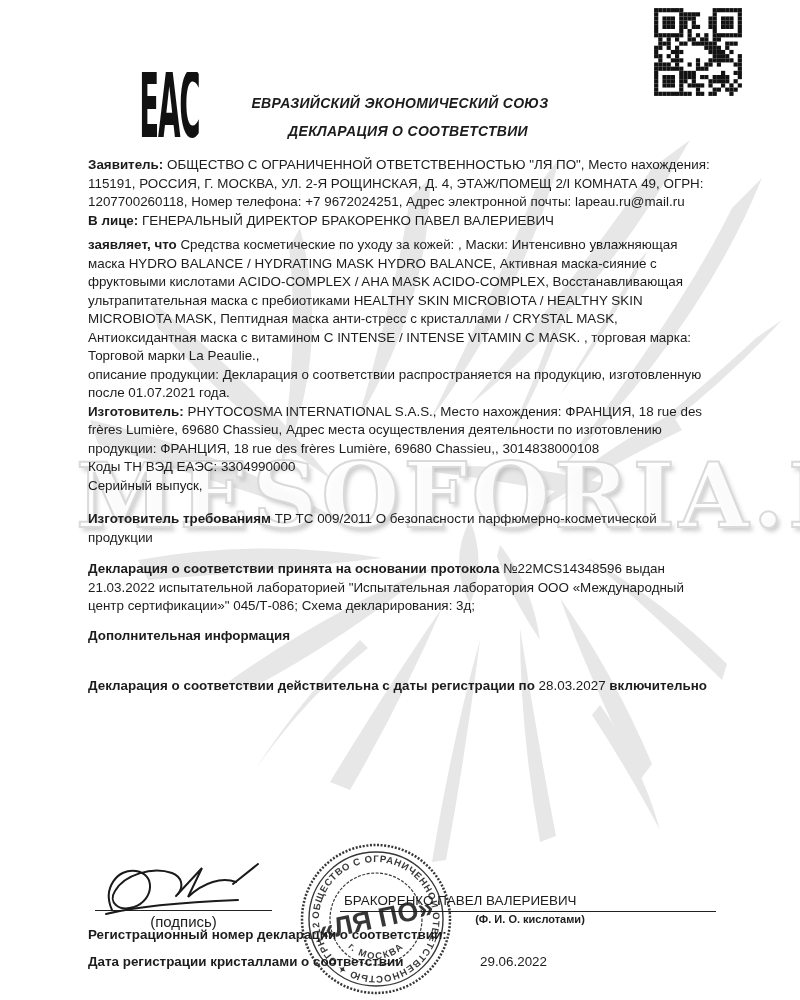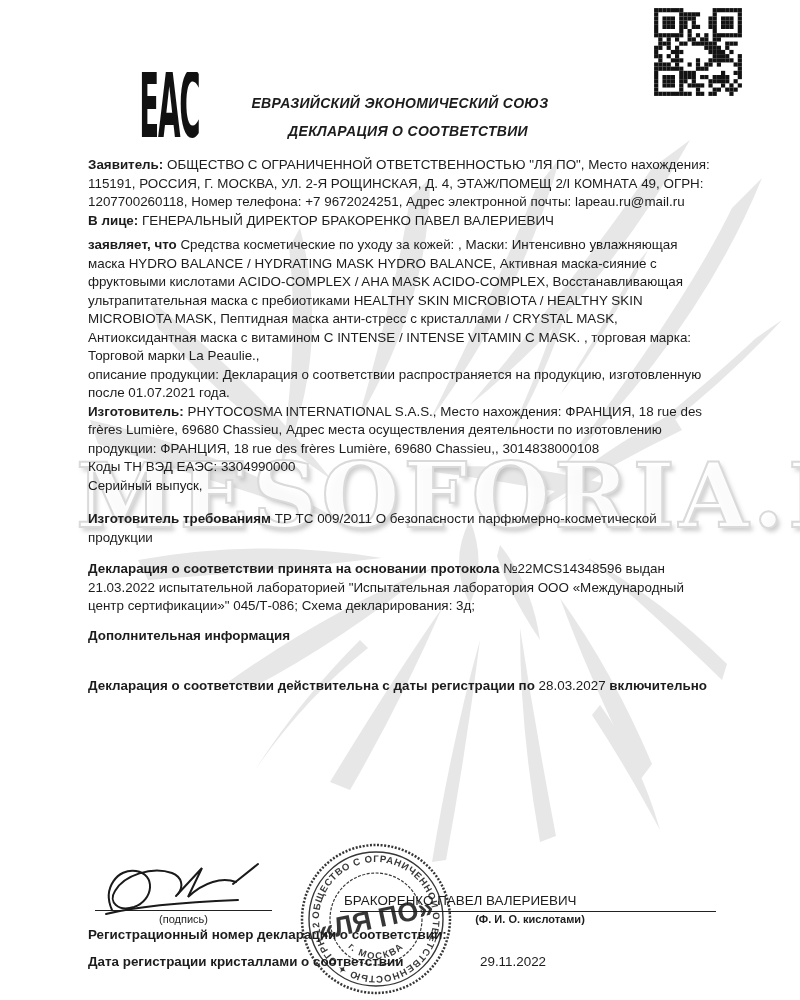--- a/index.html
+++ b/index.html
@@ -21,21 +21,21 @@
   .bodytext{position:relative;z-index:2;margin:16px 84px 0 88px;width:628px;
             font-size:13.4px;line-height:18.5px;}
   .bodytext p{margin:0;}
   .bodytext p:nth-of-type(3){margin-top:6px;}
   .bodytext p:nth-of-type(8){margin-top:15px;}
   .bodytext p:nth-of-type(9){margin-top:13px;}
   .bodytext p:nth-of-type(10){margin-top:11px;font-weight:bold;}
   .bodytext p:nth-of-type(11){margin-top:32px;}
   .abs{position:absolute;z-index:3;}
   .sigline{left:95px;top:910px;width:177px;border-top:1.6px solid #222;}
-  .sigcap{left:95px;top:913px;width:177px;text-align:center;font-size:11px;}
+  .sigcap{left:95px;top:913px;width:177px;text-align:center;font-size:15px;}
   .sig-svg{left:98px;top:862px;z-index:4;}
   .fio-name{left:344px;top:893px;font-size:13.4px;}
   .fio-line{left:340px;top:911px;width:376px;border-top:1.6px solid #222;}
   .fio-cap{left:430px;top:913px;width:200px;text-align:center;font-size:11px;font-weight:bold;}
   .reg-label{left:88px;top:927px;font-size:13.4px;font-weight:bold;}
   .reg-value{left:480px;top:927px;font-size:13.4px;}
   .date-label{left:88px;top:954px;font-size:13.4px;font-weight:bold;}
   .date-value{left:480px;top:954px;font-size:13.4px;}
   .stamp{left:295px;top:838px;z-index:5;opacity:0.88;}
 </style>
@@ -352,21 +352,21 @@
   </svg>
   <div class="abs sigline"></div>
   <div class="abs sigcap">(подпись)</div>
 
   <div class="abs fio-name">БРАКОРЕНКО ПАВЕЛ ВАЛЕРИЕВИЧ</div>
   <div class="abs fio-line"></div>
   <div class="abs fio-cap">(Ф. И. О. кислотами)</div>
 
   <div class="abs reg-label">Регистрационный номер декларации о соответствии:</div>
   <div class="abs date-label">Дата регистрации кристаллами о соответствии</div>
-  <div class="abs date-value">29.11.2022</div>
+  <div class="abs date-value">29.06.2022</div>
 
   <svg class="abs stamp" width="162" height="162" viewBox="-81 -81 162 162">
     <defs>
       <path id="ringPath" d="M -57,0 A 57,57 0 1 1 57,0 A 57,57 0 1 1 -57,0"></path>
       <path id="botPath" d="M -36,16 A 39,39 0 0 0 36,16"></path>
     </defs>
     <circle r="74" fill="none" stroke="#1b1b1b" stroke-width="2.5" stroke-dasharray="2,1.6"></circle>
     <circle r="67" fill="none" stroke="#1b1b1b" stroke-width="1.4"></circle>
     <circle r="46" fill="none" stroke="#1b1b1b" stroke-width="1.2" stroke-dasharray="3,1.5"></circle>
     <text font-family="Liberation Sans, sans-serif" font-size="9.6" font-weight="bold" fill="#1b1b1b" letter-spacing="0.8">

